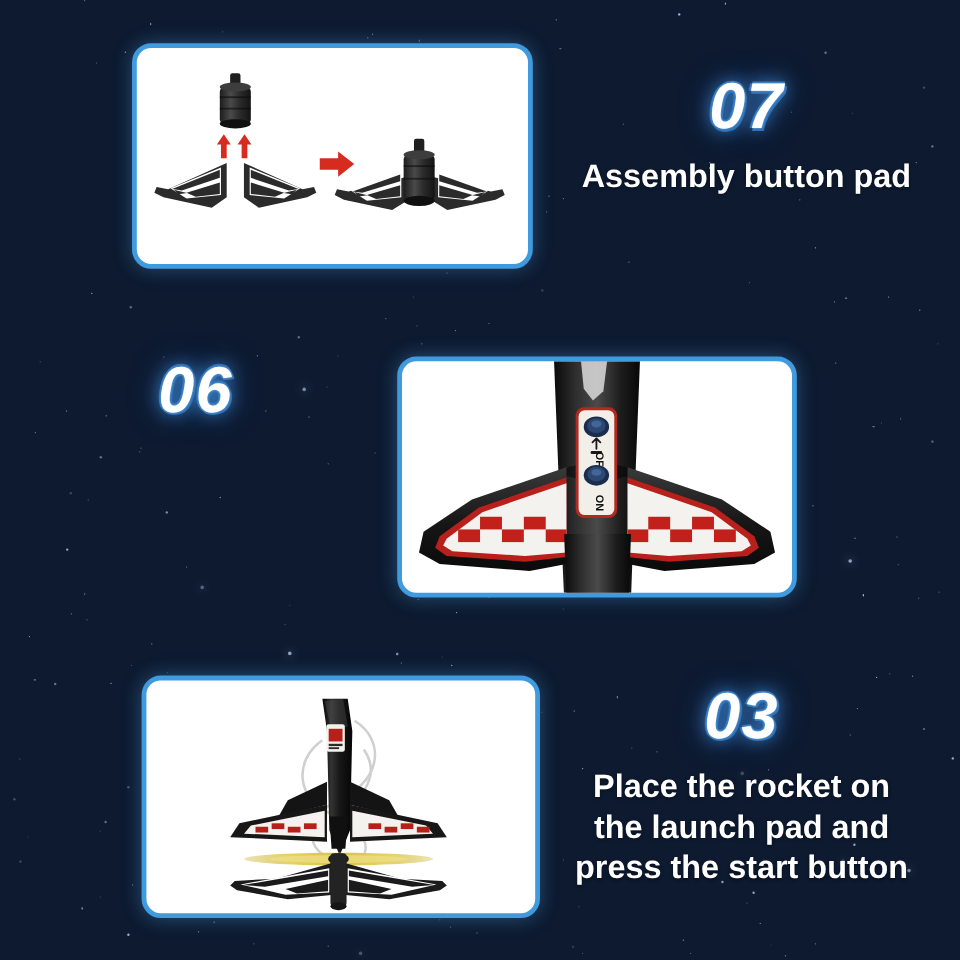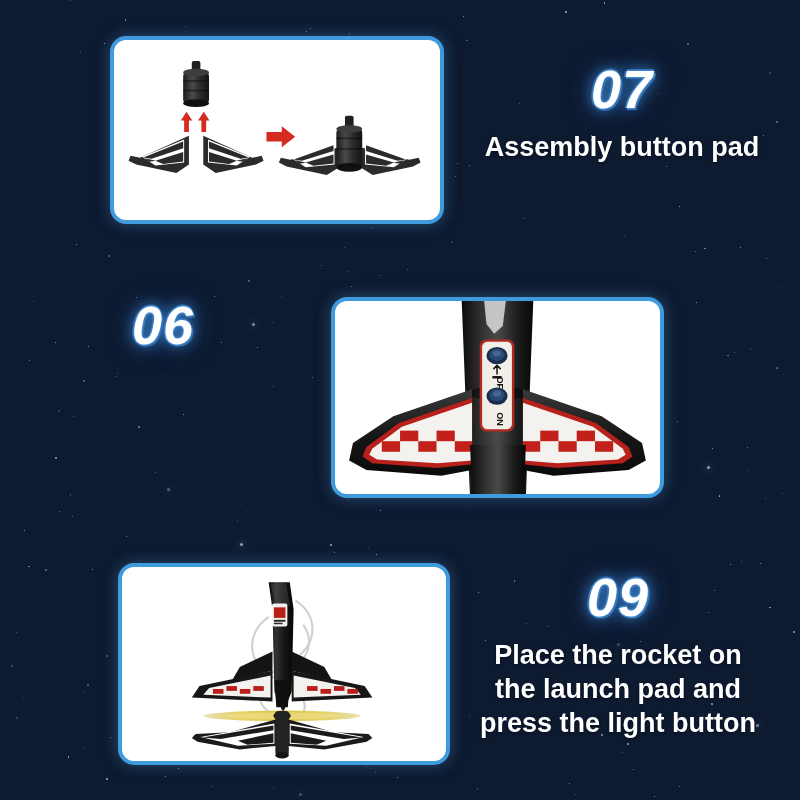--- a/index.html
+++ b/index.html
@@ -556,19 +556,19 @@
   <div class="textblock" id="t1">
     <div class="step-num">07</div>
     <div class="step-desc">Assembly button pad</div>
   </div>
 
   <div class="textblock" id="t2">
     <div class="step-num">06</div>
   </div>
 
   <div class="textblock" id="t3">
-    <div class="step-num">09</div>
+    <div class="step-num">03</div>
     <div class="step-desc">Place the rocket on
 the launch pad and
-press the light button</div>
+press the start button</div>
   </div>
 
 </div>
 
 </body></html>

